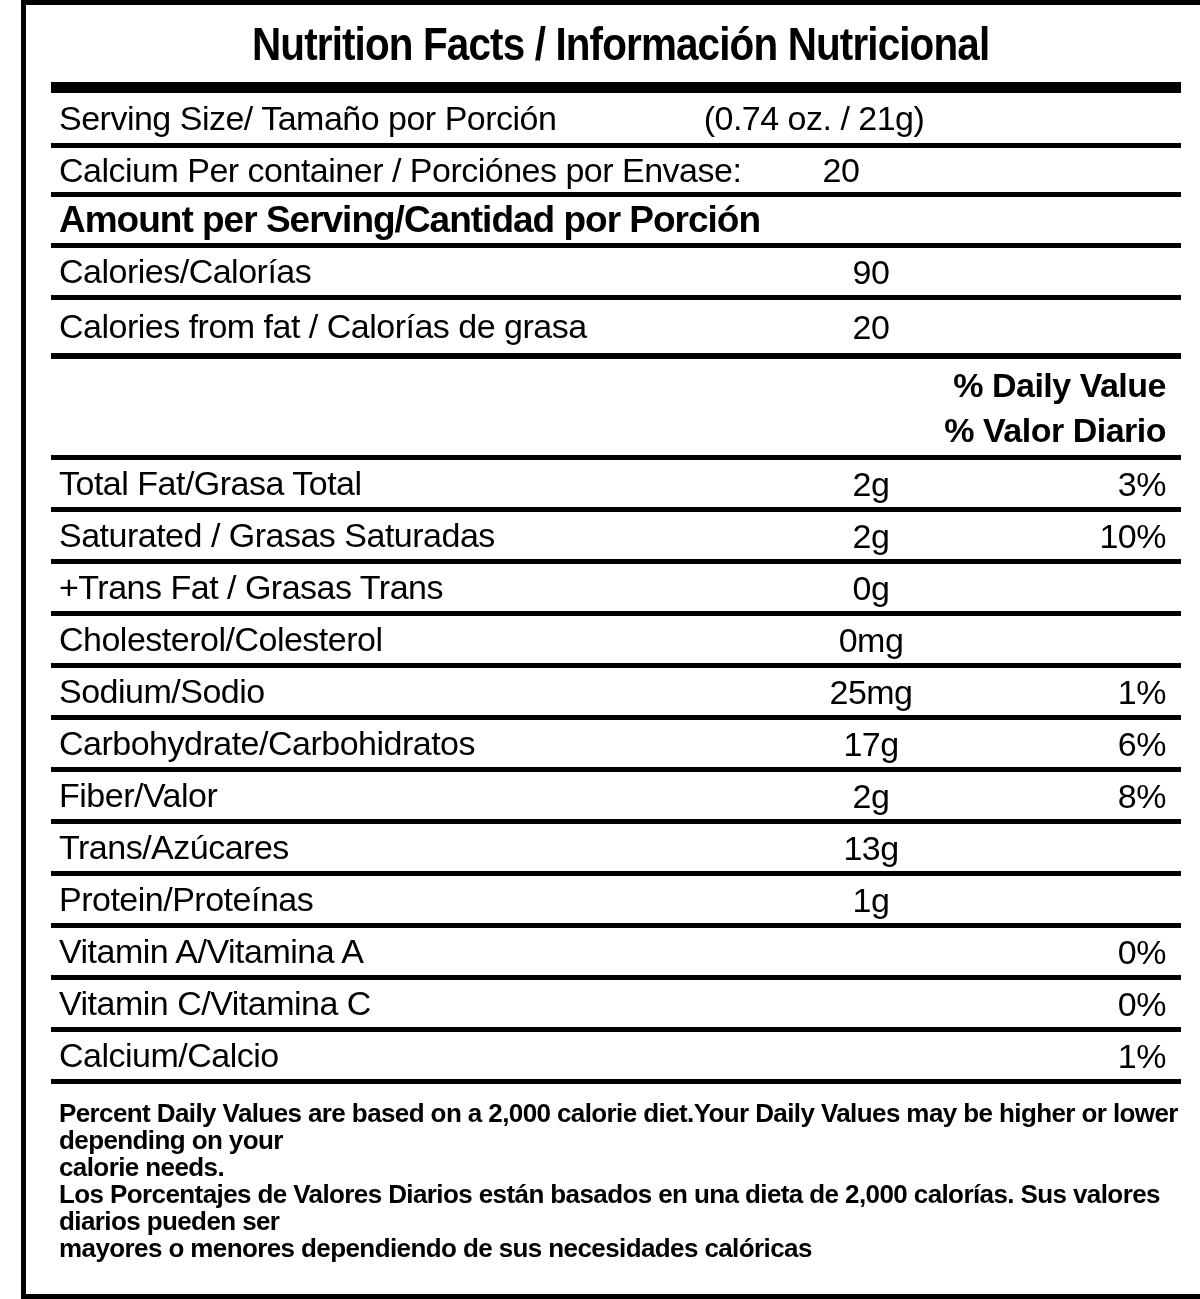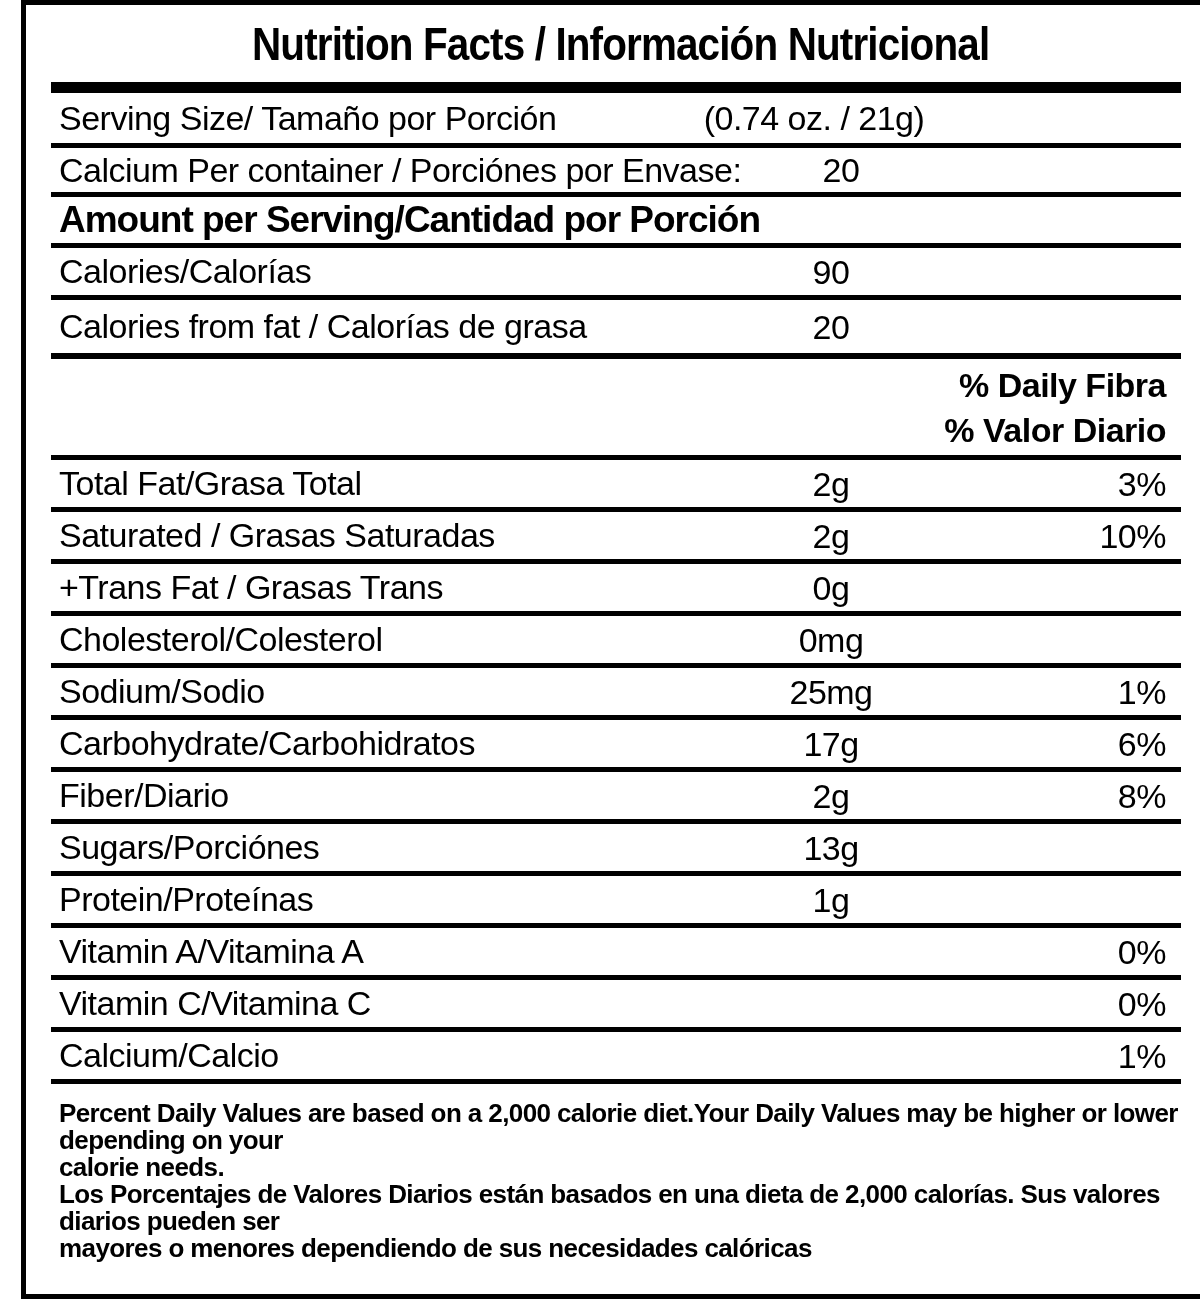--- a/index.html
+++ b/index.html
@@ -43,21 +43,21 @@
     border-bottom: 5px solid #000000;
     font-size: 34px;
     letter-spacing: -0.5px;
     white-space: nowrap;
   }
   .row .lbl { padding-left: 8px; }
   .amt {
     position: absolute;
     top: 50%;
     transform: translate(-50%, -50%);
-    left: 780px;
+    left: 820px;
   }
   .amt.pos-serving { left: 763px; }
   .amt.pos-servings { left: 790px; }
   .pct {
     position: absolute;
     top: 50%;
     right: 15px;
     transform: translateY(-50%);
   }
   .r-serving  { height: 50px; }
@@ -117,21 +117,21 @@
       <span class="lbl">Calories/Calorías</span>
       <span class="amt">90</span>
     </div>
 
     <div class="row r-calfat">
       <span class="lbl">Calories from fat / Calorías de grasa</span>
       <span class="amt">20</span>
     </div>
 
     <div class="dv-block">
-      <span class="dv-line dv-en">% Daily Fibra</span>
+      <span class="dv-line dv-en">% Daily Value</span>
       <span class="dv-line dv-es">% Valor Diario</span>
     </div>
 
     <div class="row r-std">
       <span class="lbl">Total Fat/Grasa Total</span>
       <span class="amt">2g</span>
       <span class="pct">3%</span>
     </div>
 
     <div class="row r-std">
@@ -158,27 +158,27 @@
       <span class="pct">1%</span>
     </div>
 
     <div class="row r-std">
       <span class="lbl">Carbohydrate/Carbohidratos</span>
       <span class="amt">17g</span>
       <span class="pct">6%</span>
     </div>
 
     <div class="row r-std">
-      <span class="lbl">Fiber/Diario</span>
+      <span class="lbl">Fiber/Valor</span>
       <span class="amt">2g</span>
       <span class="pct">8%</span>
     </div>
 
     <div class="row r-std">
-      <span class="lbl">Sugars/Porciónes</span>
+      <span class="lbl">Trans/Azúcares</span>
       <span class="amt">13g</span>
       <span class="pct"></span>
     </div>
 
     <div class="row r-std">
       <span class="lbl">Protein/Proteínas</span>
       <span class="amt">1g</span>
       <span class="pct"></span>
     </div>
 

